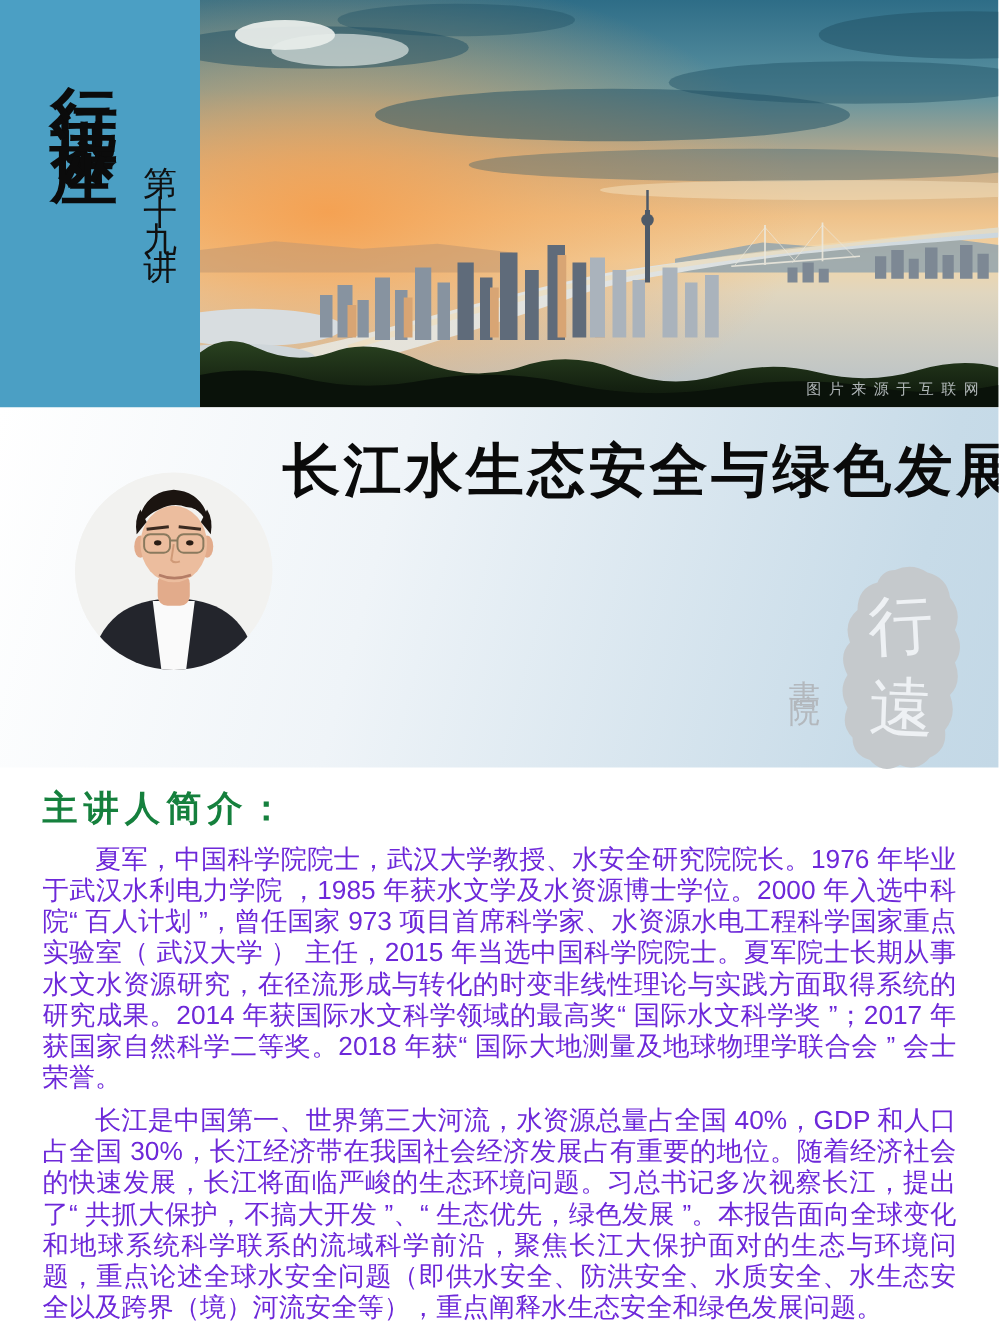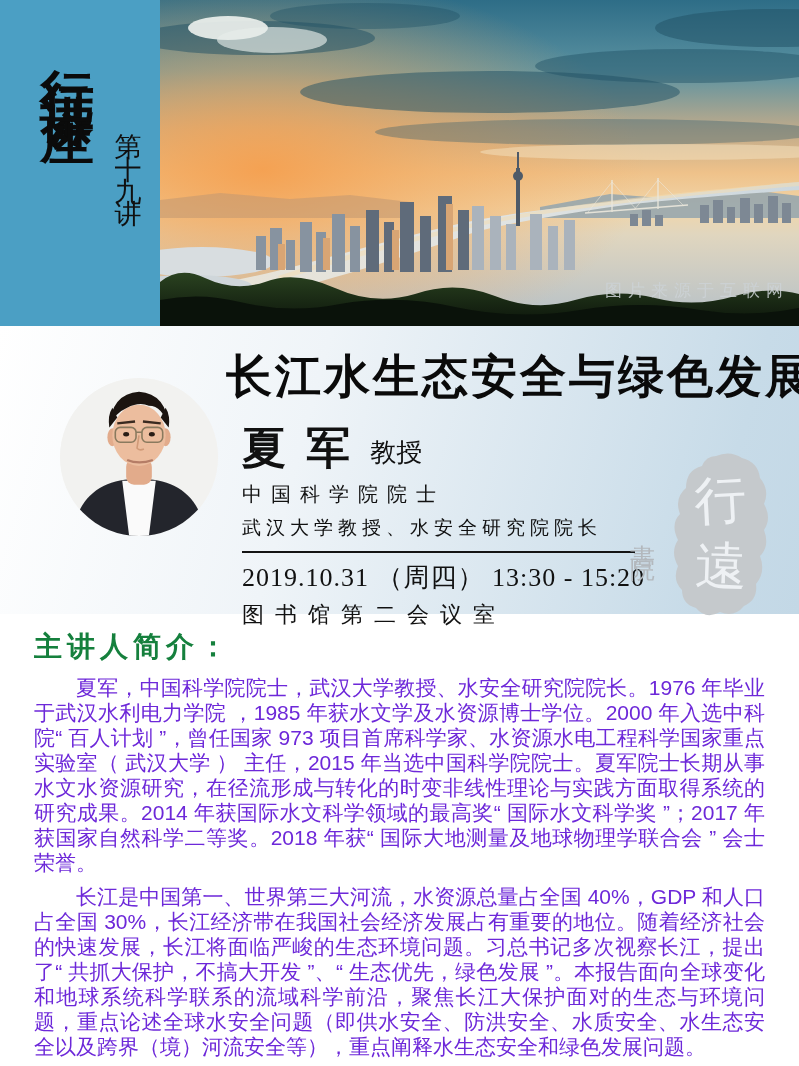--- a/index.html
+++ b/index.html
@@ -24,22 +24,22 @@
   }
   .lecture-number {
     position: absolute; left: 114px; top: 112px;
     writing-mode: vertical-lr; text-orientation: upright;
     font-family: "Liberation Serif", serif;
     font-size: 27px; color: #101010; letter-spacing: 22px; line-height: 1;
   }
   .hero { position: relative; flex: 1; height: 100%; overflow: hidden; }
   .hero svg { display: block; width: 100%; height: 100%; }
   .hero-watermark {
-    position: absolute; right: 10px; bottom: 24px;
-    font-size: 17px; letter-spacing: 6px;
+    position: absolute; right: 10px; bottom: 6px;
+    font-size: 12px; letter-spacing: 6px;
     color: rgba(205,210,214,0.85);
   }
 
   
   .band {
     position: relative; height: 288px;
     background: linear-gradient(105deg, #ffffff 0%, #eff4f8 38%, #c7dbe8 88%, #c3d8e6 100%);
   }
   .lecture-title {
     position: absolute; left: 226px; top: 20px;
@@ -249,31 +249,20 @@
         <rect x="56" y="50" width="21" height="15" rx="5" fill="none" stroke="#8a7a5e" stroke-width="1.6"></rect>
         <rect x="83" y="50" width="21" height="15" rx="5" fill="none" stroke="#8a7a5e" stroke-width="1.6"></rect>
         <line x1="77" y1="55" x2="83" y2="55" stroke="#8a7a5e" stroke-width="1.6"></line>
         <ellipse cx="67" cy="57" rx="3" ry="2.2" fill="#2a1d15"></ellipse>
         <ellipse cx="93" cy="57" rx="3" ry="2.2" fill="#2a1d15"></ellipse>
         <path d="M80,58 L78,71 Q80,74 85,72" stroke="#d09a78" stroke-width="1.6" fill="none"></path>
         <path d="M68,83 Q80,88 94,83" stroke="#b57d66" stroke-width="2.2" fill="none"></path>
       </svg>
     </div>
 
-    <div class="speaker-info">
-      <div class="speaker-name-row">
-        <span class="speaker-name">夏 军</span>
-        <span class="speaker-honorific">教授</span>
-      </div>
-      <div class="speaker-cred1">中国科学院院士</div>
-      <div class="speaker-cred2">武汉大学教授、水安全研究院院长</div>
-      <div class="speaker-divider"></div>
-      <div class="speaker-datetime">2019.10.31 （周四） 13:30 - 15:20</div>
-      <div class="speaker-location">图书馆第二会议室</div>
-    </div>
 
     <div class="seal-side-label">書院</div>
 
     <svg class="seal-graphic" viewBox="0 0 114 168">
       <path d="M52,4 Q66,-2 78,6 Q94,10 96,26 Q106,38 100,52 Q108,66 100,78 Q106,94 96,104 Q102,120 92,132 Q94,148 80,154 Q70,166 56,160 Q42,168 32,156 Q18,152 18,138 Q8,128 14,114 Q6,100 14,88 Q6,72 16,62 Q10,46 22,36 Q22,18 38,14 Q42,4 52,4 Z" fill="#c5c9cc"></path>
       <text x="57" y="66" text-anchor="middle" font-family="Liberation Serif, serif" font-size="52" fill="#eef1f4" transform="rotate(-3 57 60)">行</text>
       <text x="57" y="132" text-anchor="middle" font-family="Liberation Serif, serif" font-size="52" fill="#eef1f4" transform="rotate(2 57 120)">遠</text>
     </svg>
   </div>
 

